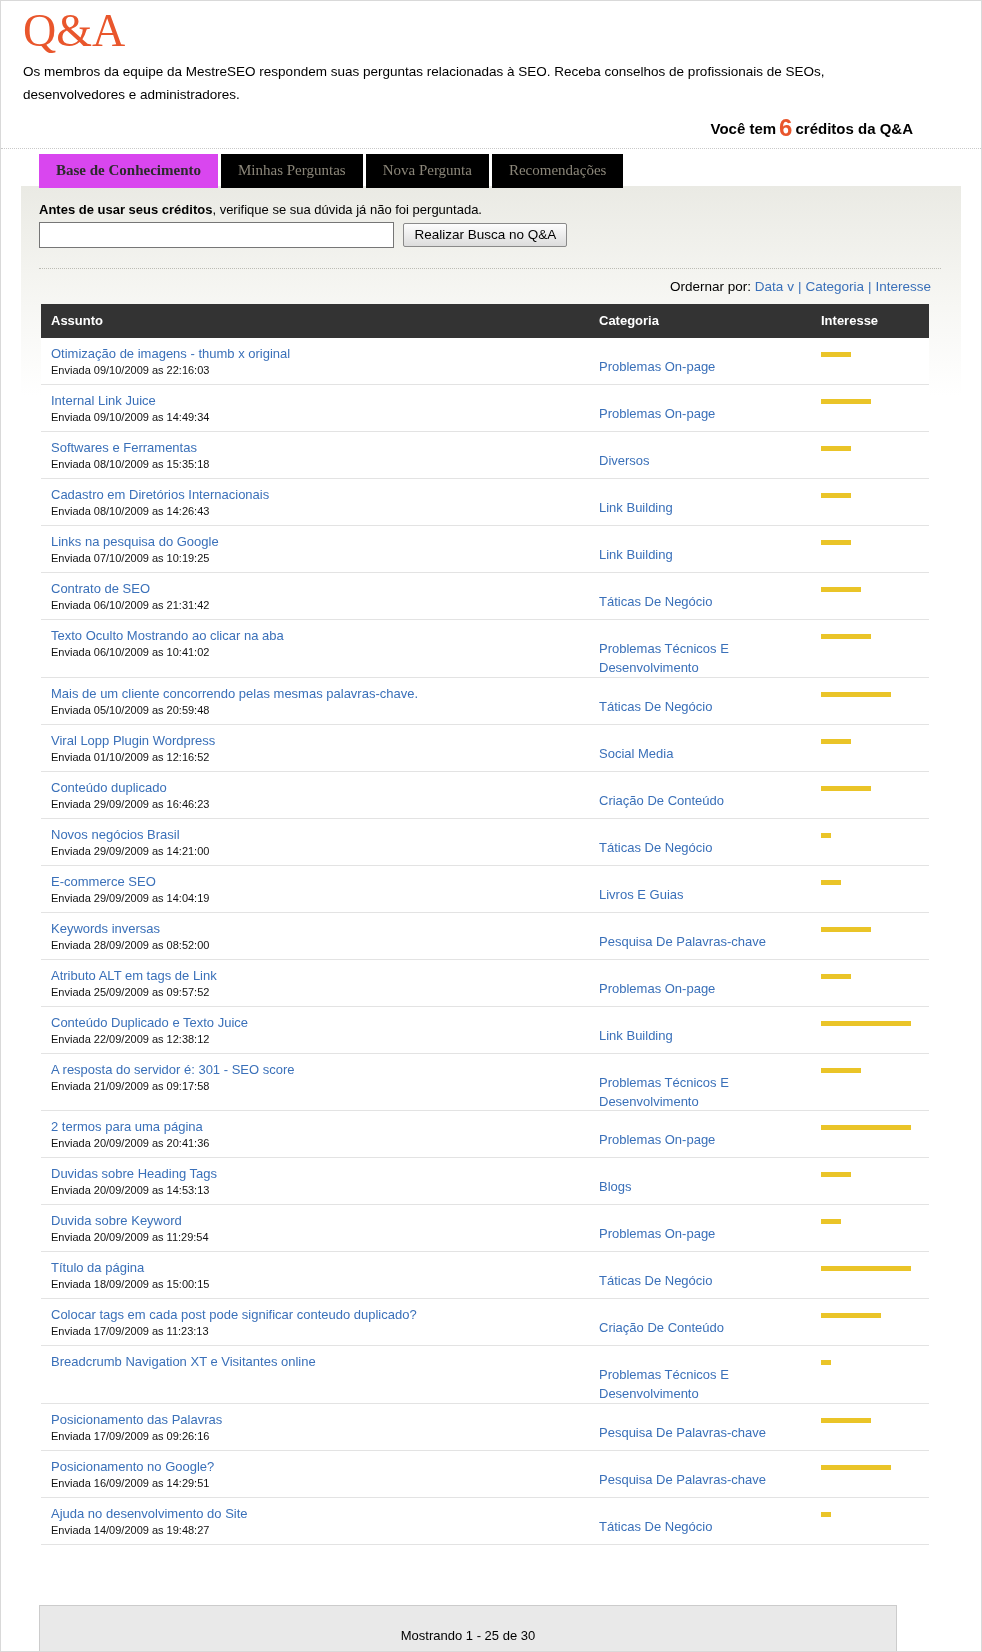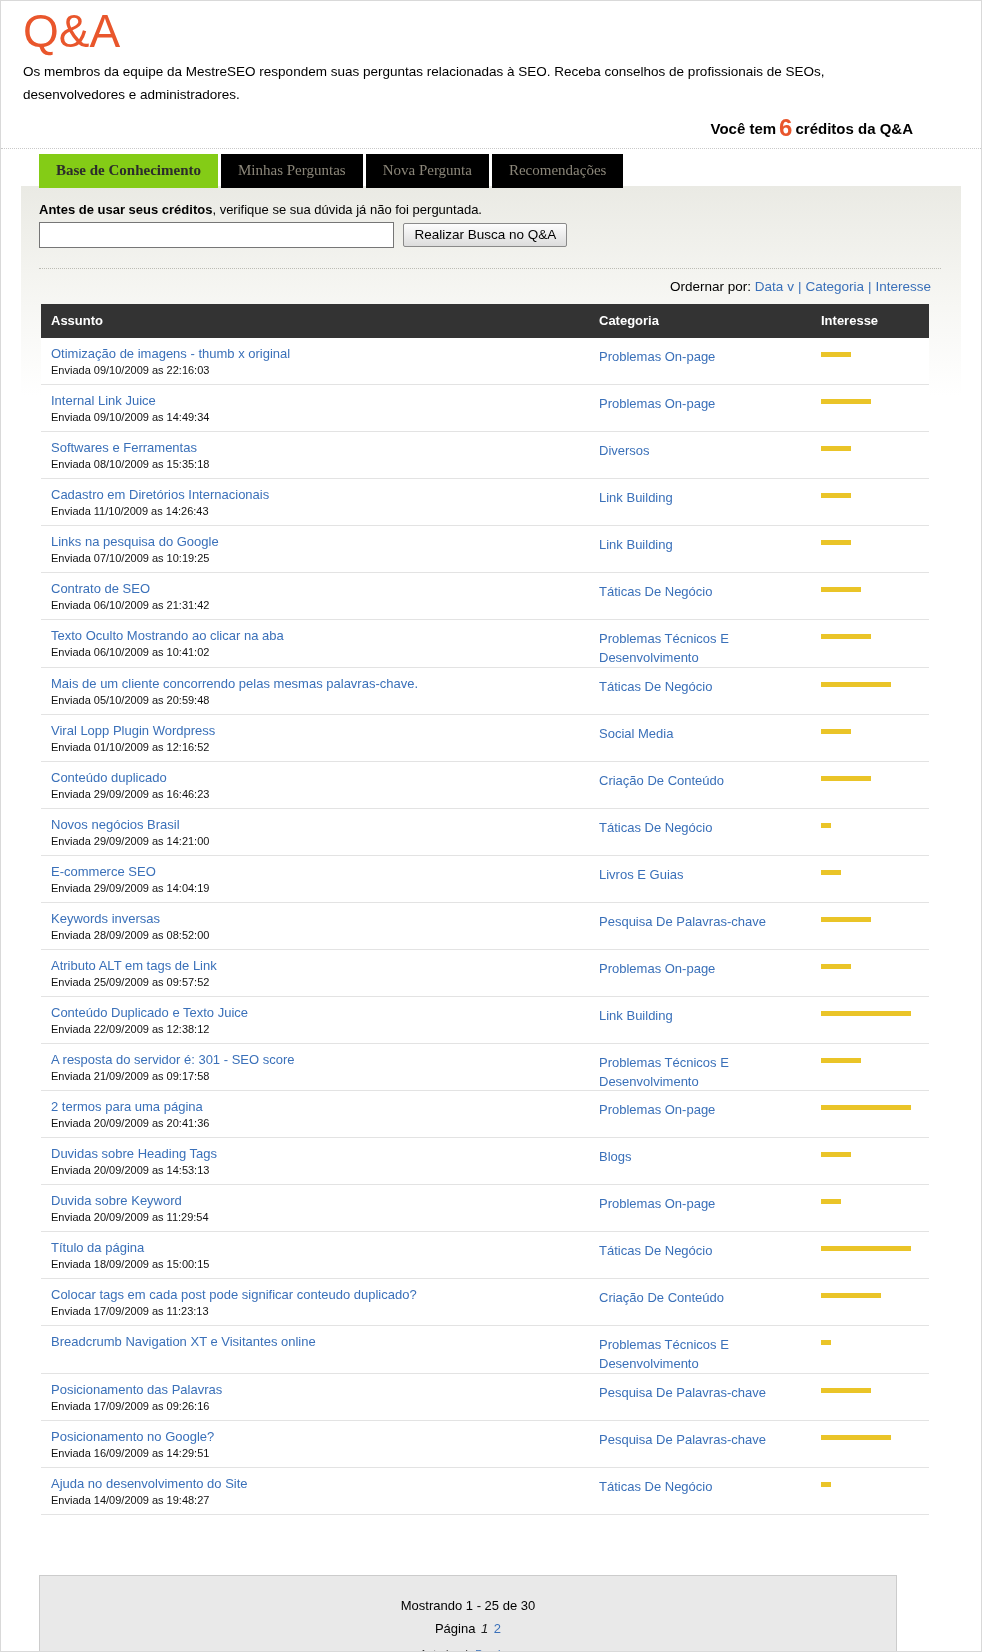--- a/index.html
+++ b/index.html
@@ -8,21 +8,21 @@
     background:#ffffff;
     border:1px solid #d9d9d9;
     font-family:"Liberation Sans","DejaVu Sans",sans-serif;
     color:#000;
     position:relative;
     overflow:hidden;
   }
   
   .header{padding:6px 20px 0 22px;background:#fff;}
   .page-title{
-    font-family:Liberation Sans, sans-serif;
+    font-family:Liberation Serif, serif;
     font-weight:normal;
     font-size:46px;
     color:#E9562C;
     margin:0 0 6px 0;
     line-height:1.05;
   }
   .description{
     font-size:13.5px;
     line-height:1.65;
     margin:6px 0 0 0;
@@ -53,21 +53,21 @@
     font-family:"Liberation Serif","DejaVu Serif",serif;
     font-size:15px;
     padding:8px 17px 9px 17px;
     margin-right:3px;
     background:#000000;
     color:#8b8679;
     cursor:pointer;
     text-decoration:none;
   }
   .tab.active{
-    background:#84cc16;
+    background:#d946ef;
     color:#2b2b2b;
     font-weight:bold;
   }
   
   .panel{
     margin:0 20px;
     min-height:1460px;
     background:linear-gradient(to bottom,#eaeae4 0px,#f4f4f0 90px,#ffffff 210px);
     padding-top:16px;
   }
@@ -133,21 +133,21 @@
     color:#3A70B9;
     text-decoration:none;
     display:inline-block;
     cursor:pointer;
   }
   .q-date{
     font-size:11px;
     color:#111;
     margin-top:2px;
   }
-  .cell-category{padding-top:9px;padding-right:40px;}
+  .cell-category{padding-top:19px;padding-right:40px;}
   .cell-category a{
     font-size:13px;
     color:#3A70B9;
     text-decoration:none;
     line-height:1.3;
     cursor:pointer;
   }
   .cell-interest{padding-top:14px;}
   .interest-bar{height:5px;background:#EAC428;}
   
@@ -237,21 +237,21 @@
       <a>Diversos</a>
     </div>
     <div class="cell-interest">
       <div class="interest-bar" style="width: 30px;"></div>
     </div>
   </div>
 
   <div class="row">
     <div class="cell-subject">
       <a class="q-title">Cadastro em Diretórios Internacionais</a>
-      <div class="q-date">Enviada 11/10/2009 as 14:26:43</div>
+      <div class="q-date">Enviada 08/10/2009 as 14:26:43</div>
     </div>
     <div class="cell-category">
       <a>Link Building</a>
     </div>
     <div class="cell-interest">
       <div class="interest-bar" style="width: 30px;"></div>
     </div>
   </div>
 
   <div class="row">

